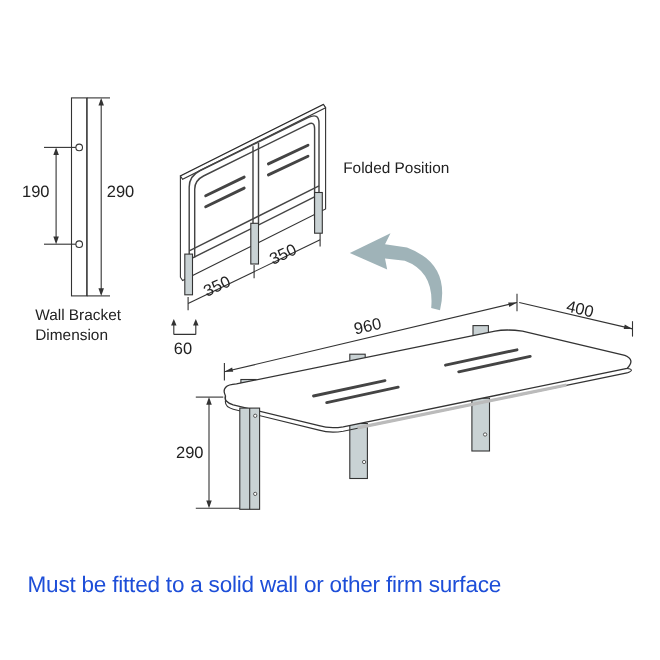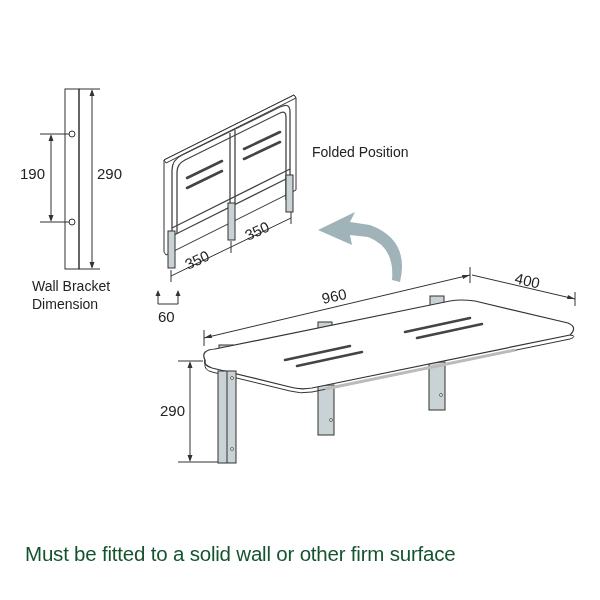--- a/index.html
+++ b/index.html
@@ -2,22 +2,22 @@
 <html><head>
 <meta charset="utf-8">
 <style>
   html, body { margin: 0; padding: 0; background: #ffffff; }
   body { width: 600px; height: 600px; position: relative; overflow: hidden; font-family: "Liberation Sans", sans-serif; }
   #drawing { position: absolute; left: 0; top: 0; width: 600px; height: 600px; }
   .dim-text { font-family: "Liberation Sans", sans-serif; font-size: 15px; fill: #222; }
   .label-text { font-family: "Liberation Sans", sans-serif; font-size: 14px; fill: #222; }
   .warning {
     position: absolute; left: 25px; top: 520px;
-    font-family: "Liberation Sans", sans-serif; font-size: 20.5px; color: #14532d;
-    white-space: nowrap; letter-spacing: -0.2px; margin-top: 22px;
+    font-family: "Liberation Sans", sans-serif; font-size: 20.5px; color: #1d4ed8;
+    white-space: nowrap; letter-spacing: -0.2px;
   }
   .ln { stroke: #333; stroke-width: 1; fill: none; }
   .ln2 { stroke: #444; stroke-width: 1.3; fill: none; }
   .leg { fill: #c9d2d4; stroke: #333; stroke-width: 1; }
   .slot { stroke: #444; stroke-width: 2.6; stroke-linecap: round; }
 </style>
 </head>
 <body>
 
 <svg id="drawing" viewBox="0 0 600 600" xmlns="http://www.w3.org/2000/svg">

